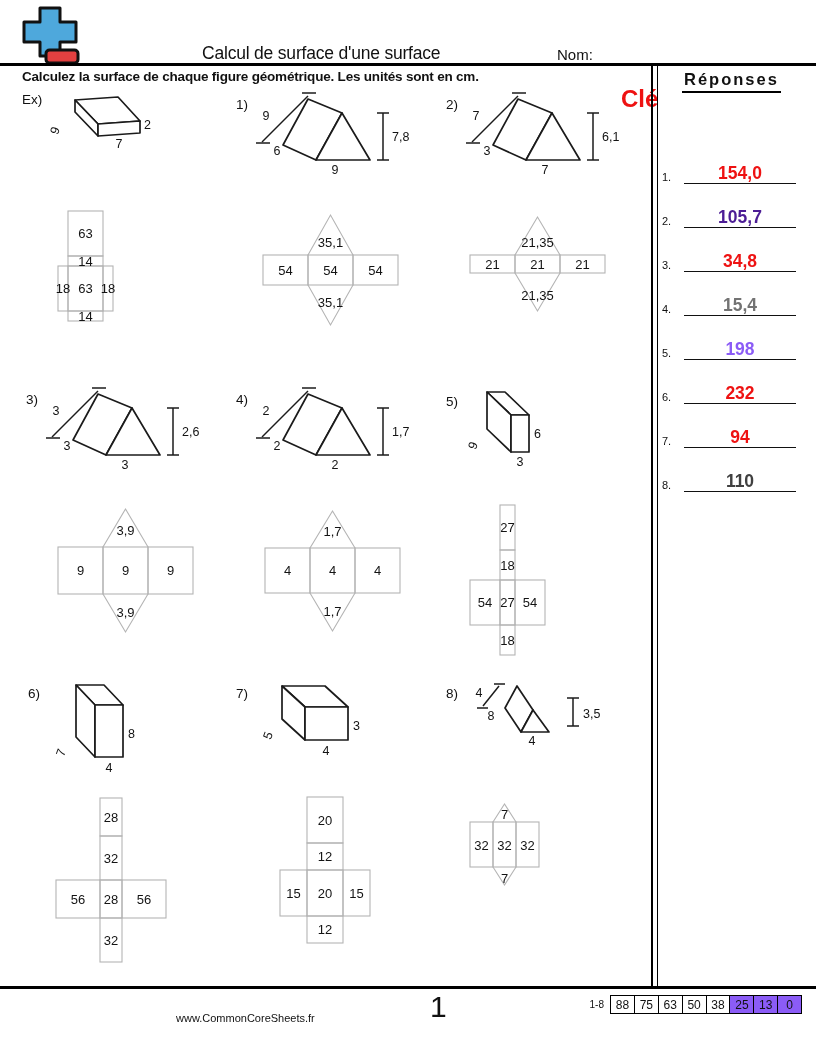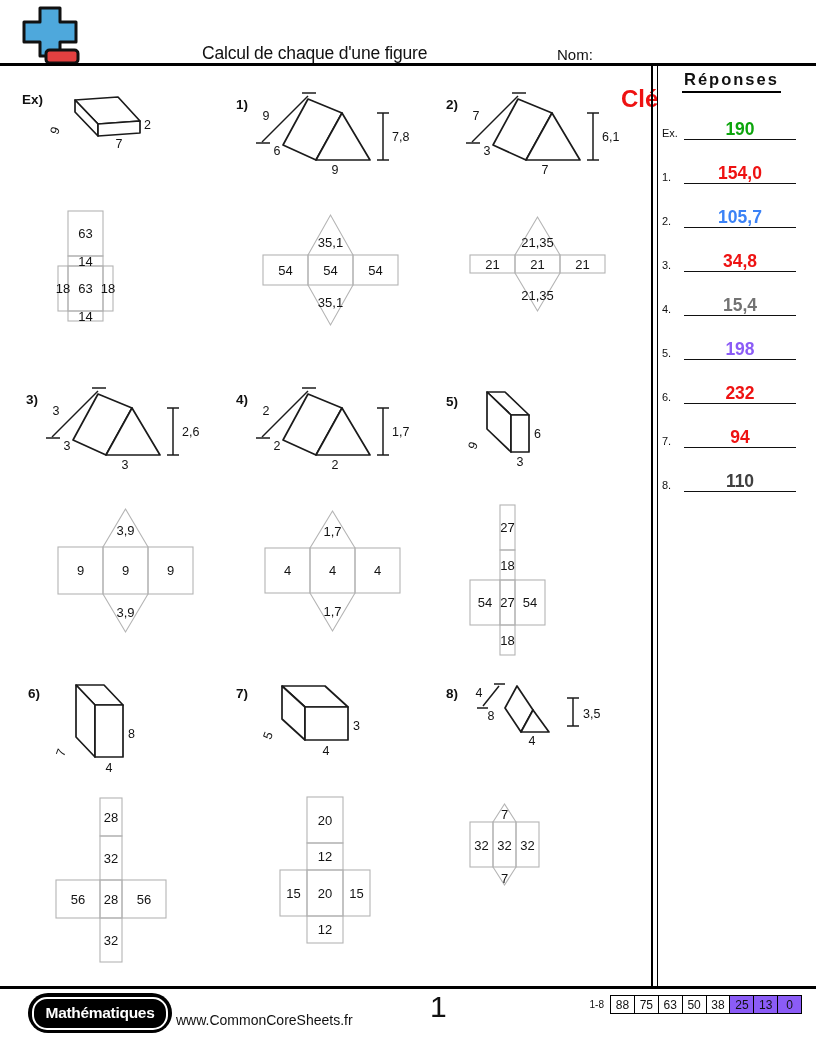--- a/index.html
+++ b/index.html
@@ -4,32 +4,32 @@
 <style>
   html,body{margin:0;padding:0;background:#fff;}
   .page{position:relative;width:816px;height:1056px;background:#fff;overflow:hidden;
         font-family:"Liberation Sans",sans-serif;color:#111;}
   .hrule{position:absolute;left:0;width:816px;height:2.6px;background:#000;}
   .vline{position:absolute;top:64px;height:922px;width:1.8px;background:#000;}
   .title{position:absolute;left:202px;top:43px;font-size:17.5px;letter-spacing:-0.2px;}
   .nom{position:absolute;left:557px;top:46px;font-size:15px;}
   .cle{position:absolute;left:621px;top:39px;font-size:24px;font-weight:bold;margin-top:46px;}
   .instr{position:absolute;left:22px;top:69px;font-size:13.5px;font-weight:bold;letter-spacing:-0.2px;}
-  .plabel{position:absolute;font-size:13.5px;font-weight:bold;}
+  .plabel{position:absolute;font-size:13.5px;font-weight:normal;}
   .resp-title{position:absolute;left:682px;top:70px;font-size:16.5px;font-weight:bold;
               letter-spacing:2px;border-bottom:2px solid #000;padding:0 2px 2px 2px;}
   .ans-row{position:absolute;left:660px;width:146px;height:29px;}
   .ans-label{position:absolute;left:2px;bottom:1px;font-size:11px;}
   .ans-line{position:absolute;left:24px;bottom:0;width:112px;border-bottom:1.6px solid #111;text-align:center;}
   .ans-value{font-size:17.5px;font-weight:bold;line-height:1.15;}
   .badge{position:absolute;left:28px;top:993px;width:144px;height:40px;background:#000;
          border-radius:20px;display:flex;align-items:center;justify-content:center;}
   .badge-inner{width:132px;height:29px;border:2px solid #fff;border-radius:15px;color:#fff;
          font-weight:bold;font-size:15.5px;display:flex;align-items:center;justify-content:center;letter-spacing:-0.3px;}
-  .site{position:absolute;left:176px;top:1012px;font-size:14px;}
+  .site{position:absolute;left:176px;top:1012px;font-size:11px;}
   .pagenum{position:absolute;left:430px;top:990px;font-size:30px;}
   .range{position:absolute;left:566px;top:999px;width:38px;text-align:right;font-size:10px;}
   .scores{position:absolute;left:610px;top:995px;display:flex;border:1.6px solid #000;justify-content:flex-end;}
   .score-cell{width:22.9px;height:17px;border-left:1.4px solid #000;font-size:12px;
          display:flex;align-items:center;justify-content:center;background:#fff;}
   .score-cell:first-child{border-left:none;}
   .score-cell.hl{background:#8b5cf6;}
   svg{position:absolute;overflow:visible;}
   svg text{font-family:"Liberation Sans",sans-serif;fill:#131313;}
   .fig{stroke:#1b1b1b;stroke-width:1.7;fill:#fff;stroke-linejoin:round;}
@@ -40,40 +40,37 @@
 </style>
 </head>
 <body>
 
 <div class="page">
 
   <svg style="left:22px;top:6px" width="64" height="60" viewBox="0 0 64 60">
     <path d="M18,2 H38 V16 H54 V36 H38 V50 H18 V36 H2 V16 H18 Z" fill="#4ea8dc" stroke="#111" stroke-width="3" stroke-linejoin="round"></path>
     <rect x="24" y="44" width="32" height="13" rx="3.5" fill="#e34040" stroke="#111" stroke-width="3"></rect>
   </svg>
-  <div class="title">Calcul de chaque d'une figure</div>
+  <div class="title">Calcul de surface d'une surface</div>
   <div class="nom">Nom:</div>
   <div class="cle" style="color:#ee1212">Clé</div>
   <div class="hrule" style="top:63px"></div>
+  <div class="instr">Calculez la surface de chaque figure géométrique. Les unités sont en cm.</div>
 
   <div class="vline" style="left:651px"></div>
   <div class="vline" style="left:656.5px"></div>
   <div class="resp-title">Réponses</div>
 
-  <div class="ans-row" style="top:111px">
-    <span class="ans-label">Ex.</span>
-    <span class="ans-line"><span class="ans-value" style="color:#0da50d">190</span></span>
-  </div>
   <div class="ans-row" style="top:155px">
     <span class="ans-label">1.</span>
     <span class="ans-line"><span class="ans-value" style="color:#ee1212">154,0</span></span>
   </div>
   <div class="ans-row" style="top:199px">
     <span class="ans-label">2.</span>
-    <span class="ans-line"><span class="ans-value" style="color:#3b82f6">105,7</span></span>
+    <span class="ans-line"><span class="ans-value" style="color:#4c1d95">105,7</span></span>
   </div>
   <div class="ans-row" style="top:243px">
     <span class="ans-label">3.</span>
     <span class="ans-line"><span class="ans-value" style="color:#ee1212">34,8</span></span>
   </div>
   <div class="ans-row" style="top:287px">
     <span class="ans-label">4.</span>
     <span class="ans-line"><span class="ans-value" style="color:#737373">15,4</span></span>
   </div>
   <div class="ans-row" style="top:331px">
@@ -323,23 +320,20 @@
     <rect class="net" x="33" y="27" width="23" height="45"></rect>
     <rect class="net" x="56" y="27" width="23" height="45"></rect>
     <text class="nettext" x="44.5" y="24" text-anchor="middle">7</text>
     <text class="nettext" x="21.5" y="55" text-anchor="middle">32</text>
     <text class="nettext" x="44.5" y="55" text-anchor="middle">32</text>
     <text class="nettext" x="67.5" y="55" text-anchor="middle">32</text>
     <text class="nettext" x="44.5" y="88" text-anchor="middle">7</text>
   </svg>
 
   <div class="hrule" style="top:986px"></div>
-  <div class="badge">
-    <div class="badge-inner">Mathématiques</div>
-  </div>
   <div class="site">www.CommonCoreSheets.fr</div>
   <div class="pagenum">1</div>
   <div class="range">1-8</div>
   <div class="scores">
     <div class="score-cell">88</div>
     <div class="score-cell">75</div>
     <div class="score-cell">63</div>
     <div class="score-cell">50</div>
     <div class="score-cell">38</div>
     <div class="score-cell hl">25</div>

